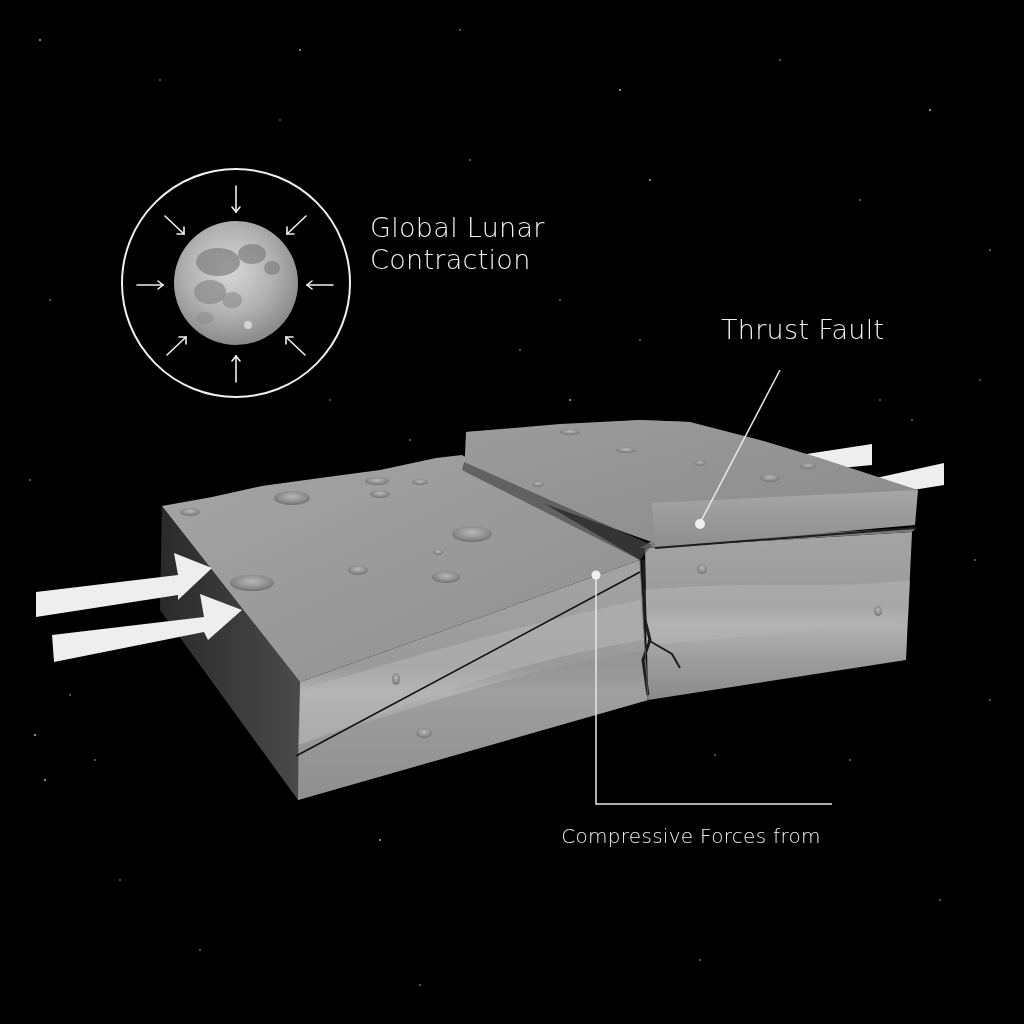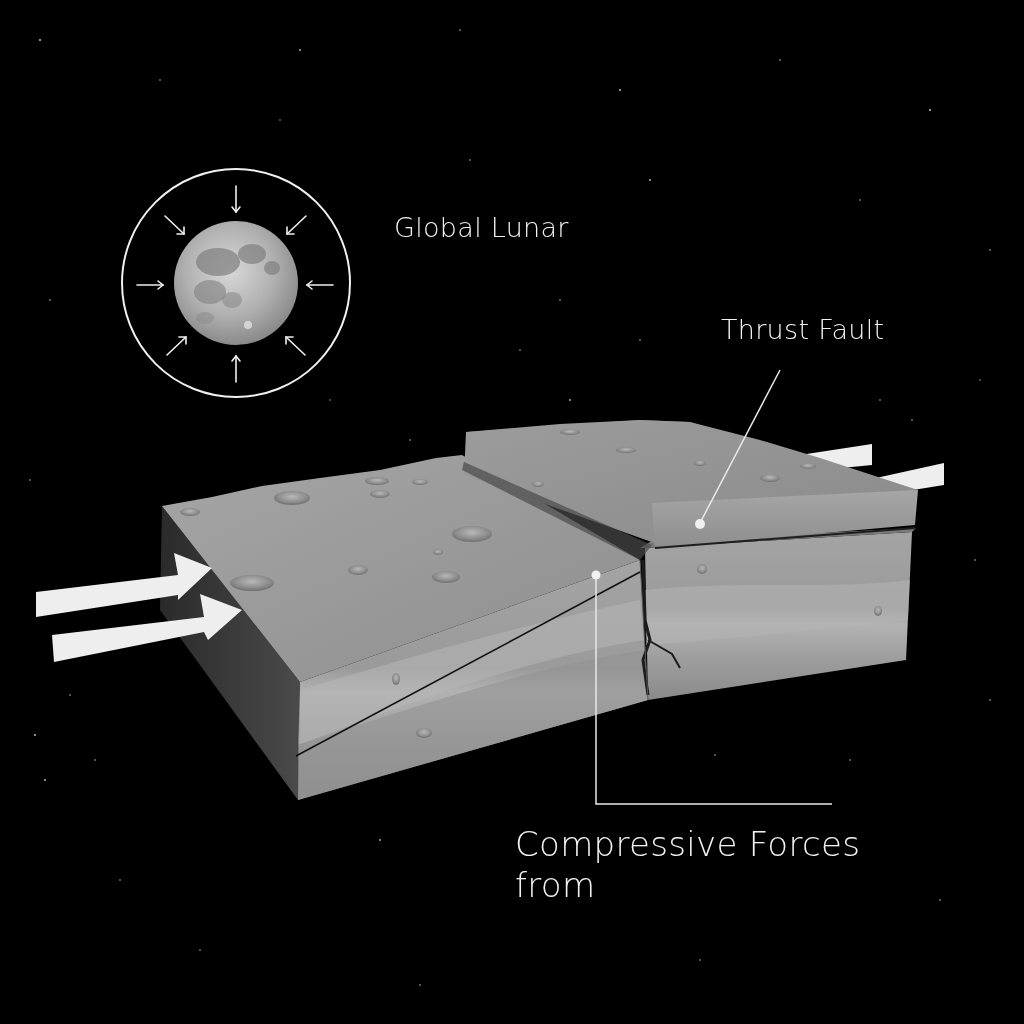--- a/index.html
+++ b/index.html
@@ -1,22 +1,22 @@
 <!DOCTYPE html>
 <html><head>
   <meta charset="utf-8">
   <style>
     html, body { margin: 0; padding: 0; background: #000; }
     body { width: 1024px; height: 1024px; overflow: hidden; position: relative; font-family: "DejaVu Sans", sans-serif; }
     #scene { position: absolute; left: 0; top: 0; width: 1024px; height: 1024px; }
     .label { position: absolute; color: #f2f2f2; font-family: "DejaVu Sans", sans-serif; font-weight: 300; letter-spacing: 0.3px; line-height: 1.2; }
-    .label span { display: block; margin-left: 24px; }
+    .label span { display: block; }
     #label-global { left: 370px; top: 212px; font-size: 27px; }
     #label-thrust { left: 721px; top: 314px; font-size: 27px; }
-    #label-compress { left: 491px; top: 824px; font-size: 34px; width: 400px; }
+    #label-compress { left: 491px; top: 824px; font-size: 20px; text-align: center; width: 400px; }
   </style>
 </head>
 <body>
 
 <svg id="scene" viewBox="0 0 1024 1024" xmlns="http://www.w3.org/2000/svg">
   <defs>
     <radialGradient id="moonGrad" cx="45%" cy="40%" r="60%">
       <stop offset="0%" stop-color="#d8d8d8"></stop>
       <stop offset="60%" stop-color="#b0b0b0"></stop>
       <stop offset="100%" stop-color="#8a8a8a"></stop>
@@ -215,19 +215,20 @@
   <g stroke="#e8e8e8" stroke-width="1.5" fill="none">
     <line x1="780" y1="370" x2="700" y2="523"></line>
     <circle cx="700" cy="524" r="5" fill="#f0f0f0" stroke="none"></circle>
     <polyline points="596,575 596,804 832,804"></polyline>
     <circle cx="596" cy="575" r="4.5" fill="#f0f0f0" stroke="none"></circle>
   </g>
 </svg>
 
 <div id="label-global" class="label">
   <span>Global Lunar</span>
+  <span>Contraction</span>
 </div>
 
 <div id="label-thrust" class="label">Thrust Fault</div>
 
 <div id="label-compress" class="label">
   <span>Compressive Forces from</span>
 </div>
 
 </body></html>

